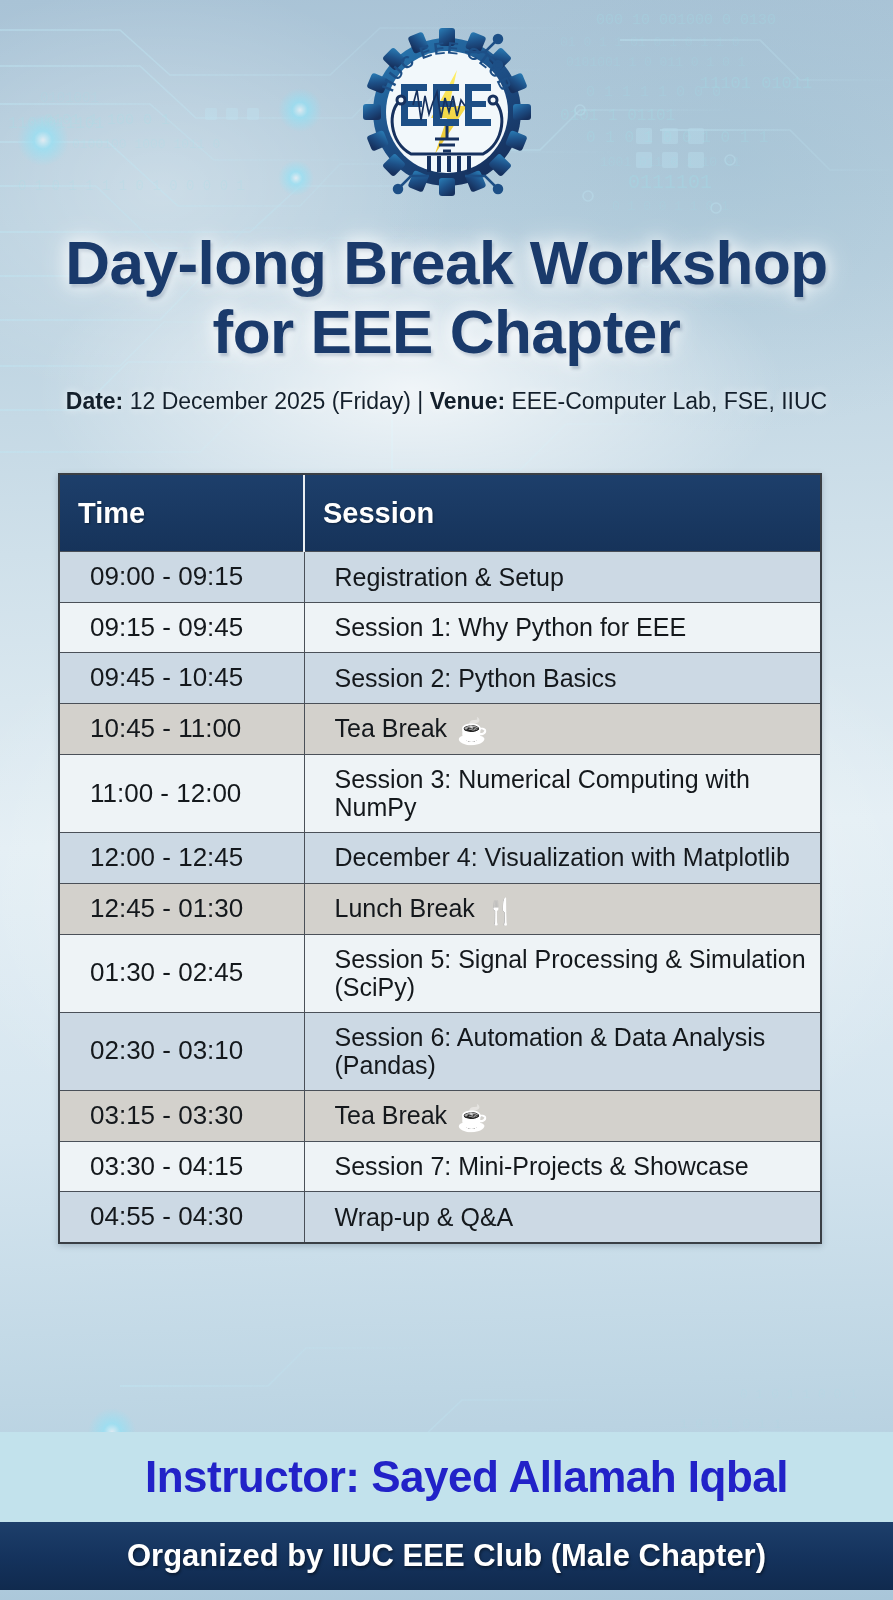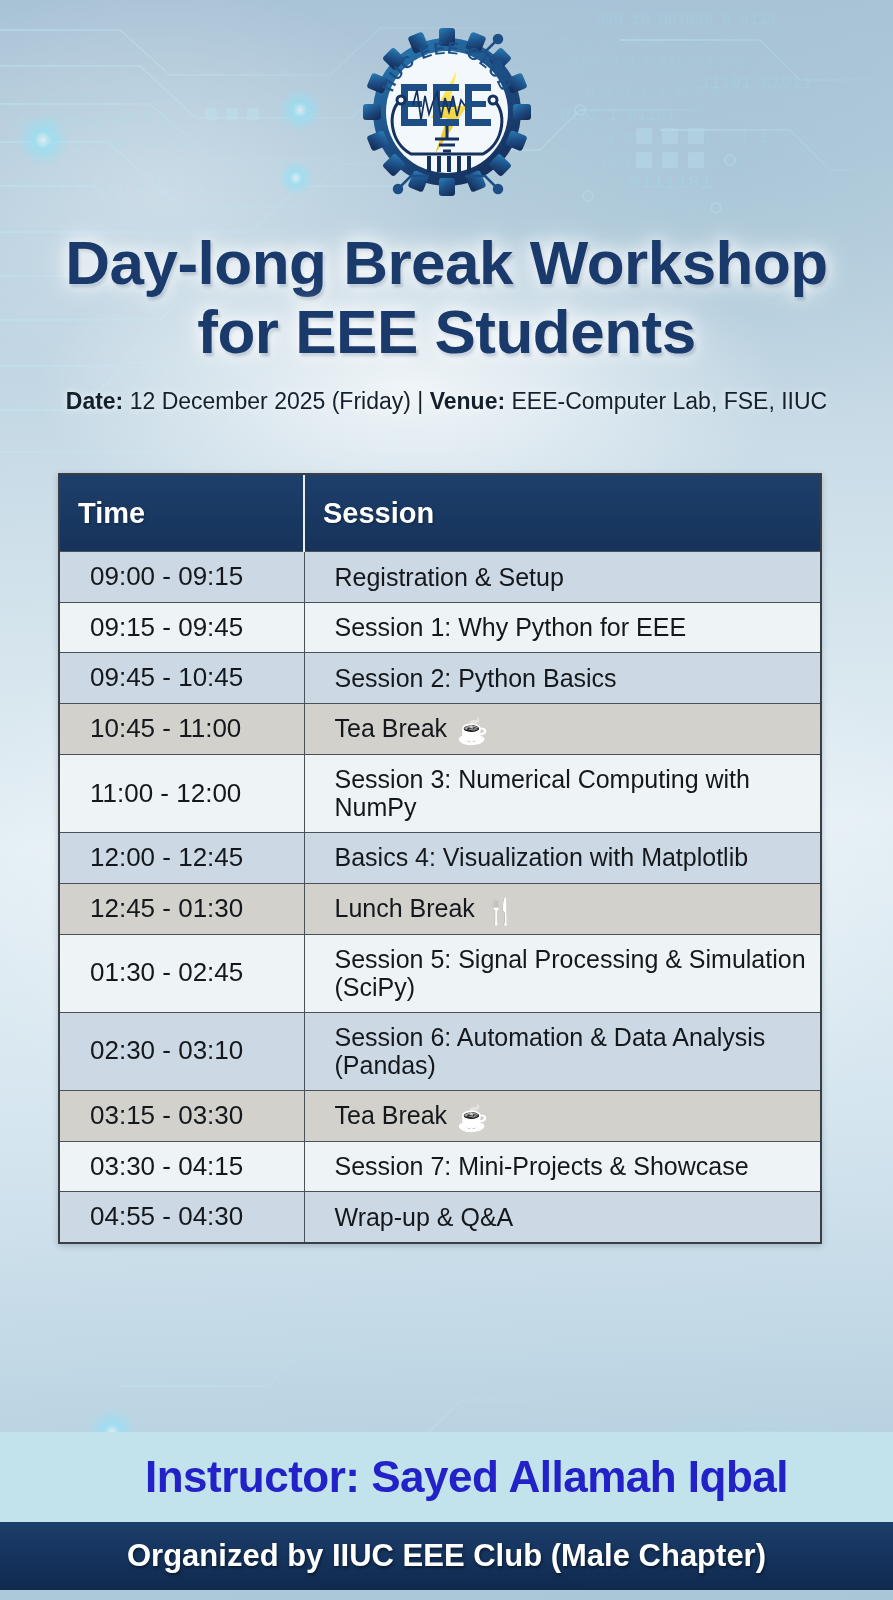--- a/index.html
+++ b/index.html
@@ -344,21 +344,21 @@
         <path d="M68 150 H50 L40 160" fill="none"></path>
         <circle cx="37" cy="163" r="4"></circle>
         <path d="M104 150 H124 L134 160" fill="none"></path>
         <circle cx="137" cy="163" r="4"></circle>
       </g>
     </svg>
   </div>
 
   <div class="headline">
     <span>Day-long Break Workshop</span>
-    <span class="l2">for EEE Students</span>
+    <span class="l2">for EEE Chapter</span>
   </div>
 
   <div class="datevenue">
     <b>Date:</b>
     <span>12 December 2025 (Friday)</span>
     <span>|</span>
     <b>Venue:</b>
     <span>EEE-Computer Lab, FSE, IIUC</span>
   </div>
 
@@ -390,21 +390,21 @@
           <tr class="tint-break">
             <td class="time">10:45 - 11:00</td>
             <td><span>Tea Break</span><span class="ico">☕</span></td>
           </tr>
           <tr class="tint-b">
             <td class="time">11:00 - 12:00</td>
             <td><span>Session 3: Numerical Computing with NumPy</span></td>
           </tr>
           <tr class="tint-a">
             <td class="time">12:00 - 12:45</td>
-            <td><span>Basics 4: Visualization with Matplotlib</span></td>
+            <td><span>December 4: Visualization with Matplotlib</span></td>
           </tr>
           <tr class="tint-break">
             <td class="time">12:45 - 01:30</td>
             <td><span>Lunch Break</span><span class="ico">🍴</span></td>
           </tr>
           <tr class="tint-b">
             <td class="time">01:30 - 02:45</td>
             <td><span>Session 5: Signal Processing &amp; Simulation (SciPy)</span></td>
           </tr>
           <tr class="tint-a">

